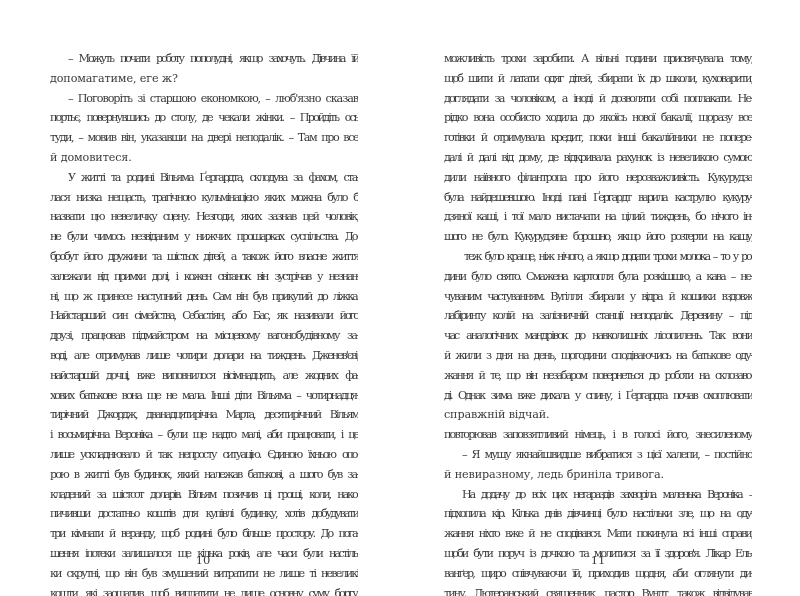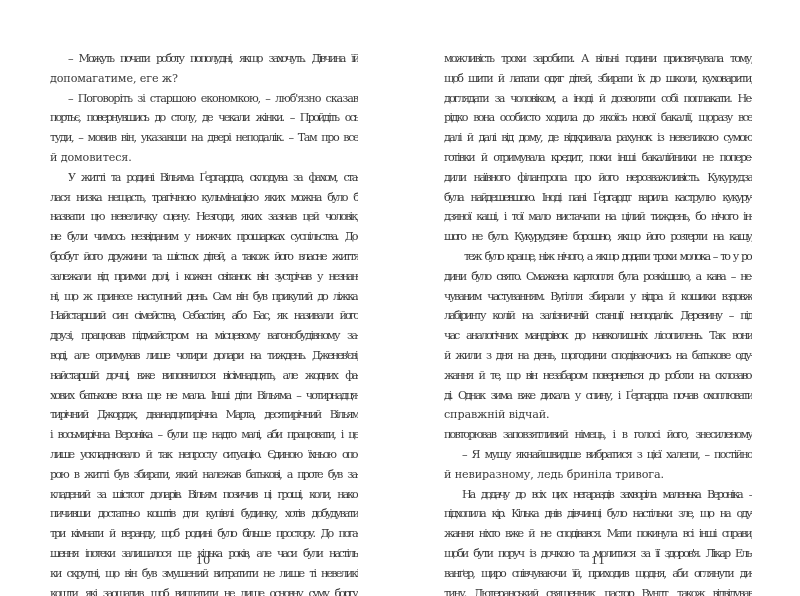--- a/index.html
+++ b/index.html
@@ -46,37 +46,37 @@
       <span class="line" style="letter-spacing: -2.28px;">залежали від примхи долі, і кожен світанок він зустрічав у незнан-</span>
       <span class="line" style="letter-spacing: -2.14px;">ні, що ж принесе наступний день. Сам він був прикутий до ліжка.</span>
       <span class="line" style="letter-spacing: -2.08px;">Найстарший син сімейства, Себастіян, або Бас, як називали його</span>
       <span class="line" style="letter-spacing: -1.84px;">друзі, працював підмайстром на місцевому вагонобудівному за-</span>
       <span class="line" style="letter-spacing: -2.11px;">воді, але отримував лише чотири долари на тиждень. Дженев'єві,</span>
       <span class="line" style="letter-spacing: -2.15px;">найстаршій дочці, вже виповнилося вісімнадцять, але жодних фа-</span>
       <span class="line" style="letter-spacing: -1.98px;">хових батькове вона ще не мала. Інші діти Вільяма – чотирнадця-</span>
       <span class="line" style="letter-spacing: -2.09px;">тирічний Джордж, дванадцятирічна Марта, десятирічний Вільям</span>
       <span class="line" style="letter-spacing: -2.08px;">і восьмирічна Вероніка – були ще надто малі, аби працювати, і це</span>
       <span class="line" style="letter-spacing: -2.18px;">лише ускладнювало й так непросту ситуацію. Єдиною їхньою опо-</span>
-      <span class="line" style="letter-spacing: -1.96px;">рою в житті був збирати, який належав батькові, а проте був за-</span>
+      <span class="line" style="letter-spacing: -1.96px;">рою в житті був будинок, який належав батькові, а шого був за-</span>
       <span class="line" style="letter-spacing: -2.2px;">кладений за шістсот доларів. Вільям позичив ці гроші, коли, нако-</span>
       <span class="line" style="letter-spacing: -2.06px;">пичивши достатньо коштів для купівлі будинку, хотів добудувати</span>
       <span class="line" style="letter-spacing: -2.22px;">три кімнати й веранду, щоб родині було більше простору. До пога-</span>
       <span class="line" style="letter-spacing: -2.27px;">шення іпотеки залишалося ще кілька років, але часи були настіль-</span>
       <span class="line" style="letter-spacing: -1.89px;">ки скрутні, що він був змушений витратити не лише ті невеликі</span>
       <span class="line" style="letter-spacing: -2.2px;">кошти, які заощадив, щоб виплатити не лише основну суму боргу,</span>
     </div>
   <div class="pagenum left">10</div>
 
   <div class="page right text" id="right-lines">
       <span class="line" style="letter-spacing: -1.95px;">можливість трохи заробити. А вільні години присвячувала тому,</span>
       <span class="line" style="letter-spacing: -1.95px;">щоб шити й латати одяг дітей, збирати їх до школи, куховарити,</span>
       <span class="line" style="letter-spacing: -1.9px;">доглядати за чоловіком, а іноді й дозволяти собі поплакати. Не-</span>
       <span class="line" style="letter-spacing: -1.71px;">рідко вона особисто ходила до якоїсь нової бакалії, щоразу все</span>
+      <span class="line" style="letter-spacing: -1.89px;">готівки й отримувала кредит, поки інші бакалійники не попере-</span>
       <span class="line" style="letter-spacing: -1.86px;">далі й далі від дому, де відкривала рахунок із невеликою сумою</span>
-      <span class="line" style="letter-spacing: -1.89px;">готівки й отримувала кредит, поки інші бакалійники не попере-</span>
       <span class="line" style="letter-spacing: -1.93px;">дили наївного філантропа про його нерозважливість. Кукурудза</span>
       <span class="line" style="letter-spacing: -2.12px;">була найдешевшою. Іноді пані Ґергардт варила каструлю кукуру-</span>
       <span class="line" style="letter-spacing: -1.97px;">дзяної каші, і тої мало вистачати на цілий тиждень, бо нічого ін-</span>
       <span class="line" style="letter-spacing: -2.26px;">шого не було. Кукурудзяне борошно, якщо його розтерти на кашу,</span>
       <span class="line" style="letter-spacing: -2.25px; margin-left: 20px;">теж було краще, ніж нічого, а якщо додати трохи молока – то у ро-</span>
       <span class="line" style="letter-spacing: -2.01px;">дини було свято. Смажена картопля була розкішшю, а кава – не-</span>
       <span class="line" style="letter-spacing: -2.01px;">чуваним частуванням. Вугілля збирали у відра й кошики вздовж</span>
       <span class="line" style="letter-spacing: -2.04px;">лабіринту колій на залізничній станції неподалік. Деревину – під</span>
       <span class="line" style="letter-spacing: -2.01px;">час аналогічних мандрівок до навколишніх лісопилень. Так вони</span>
       <span class="line" style="letter-spacing: -1.81px;">й жили з дня на день, щогодини сподіваючись на батькове оду-</span>

